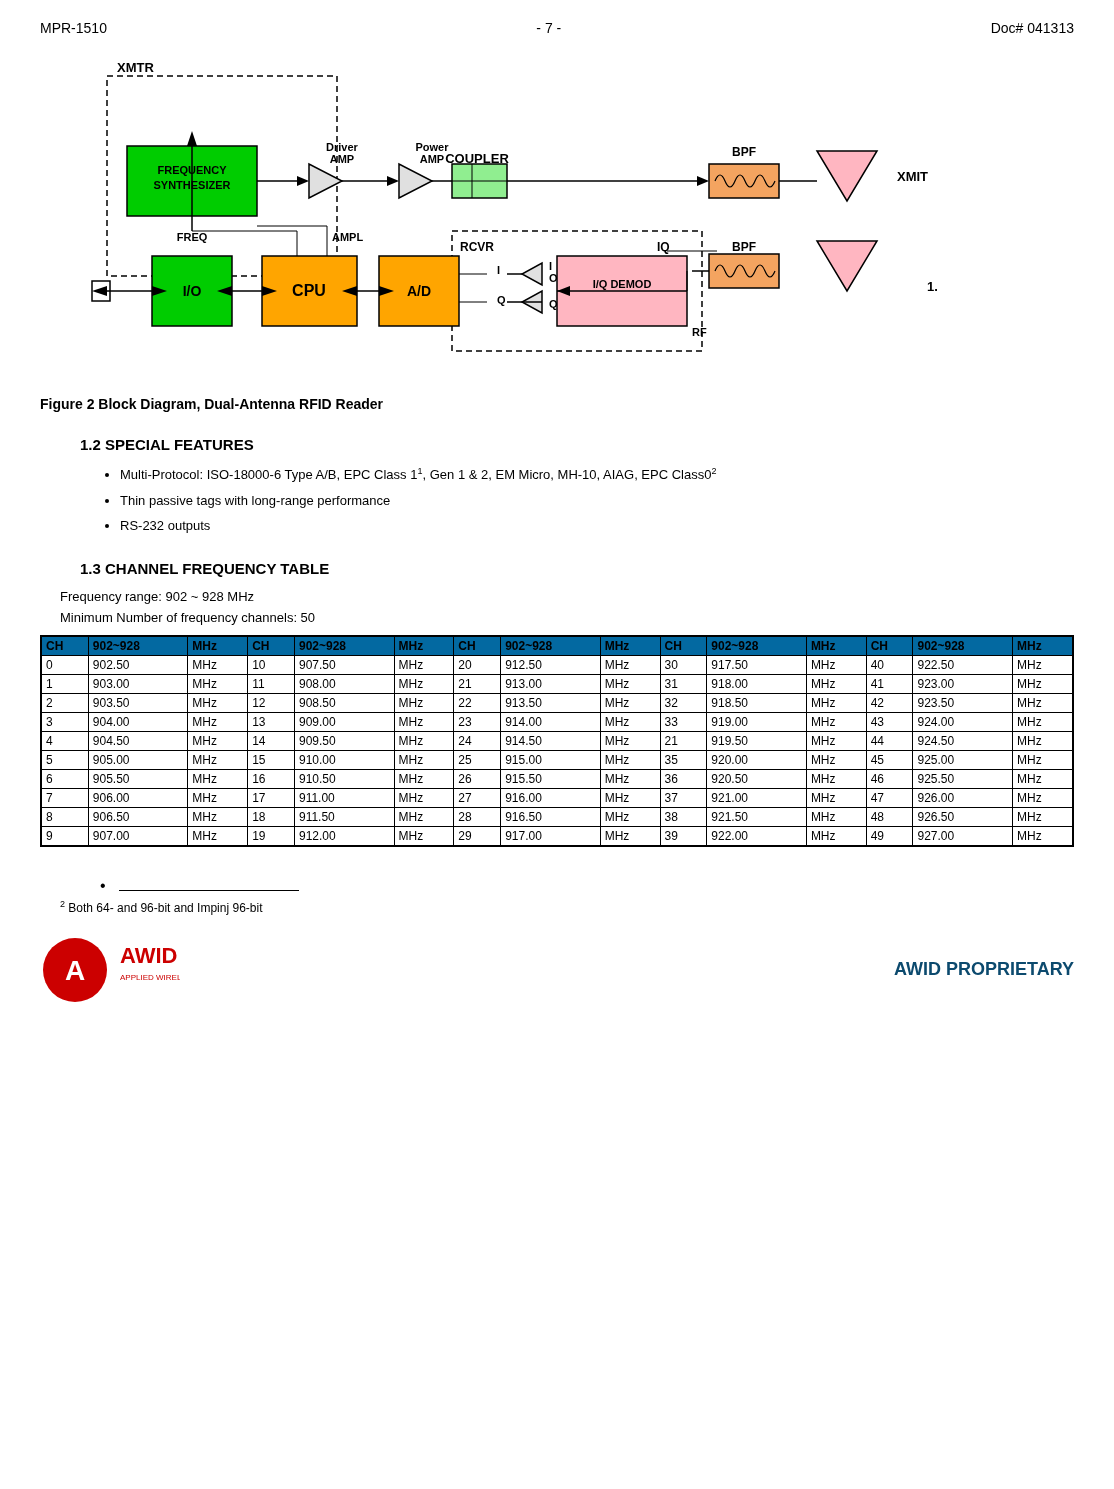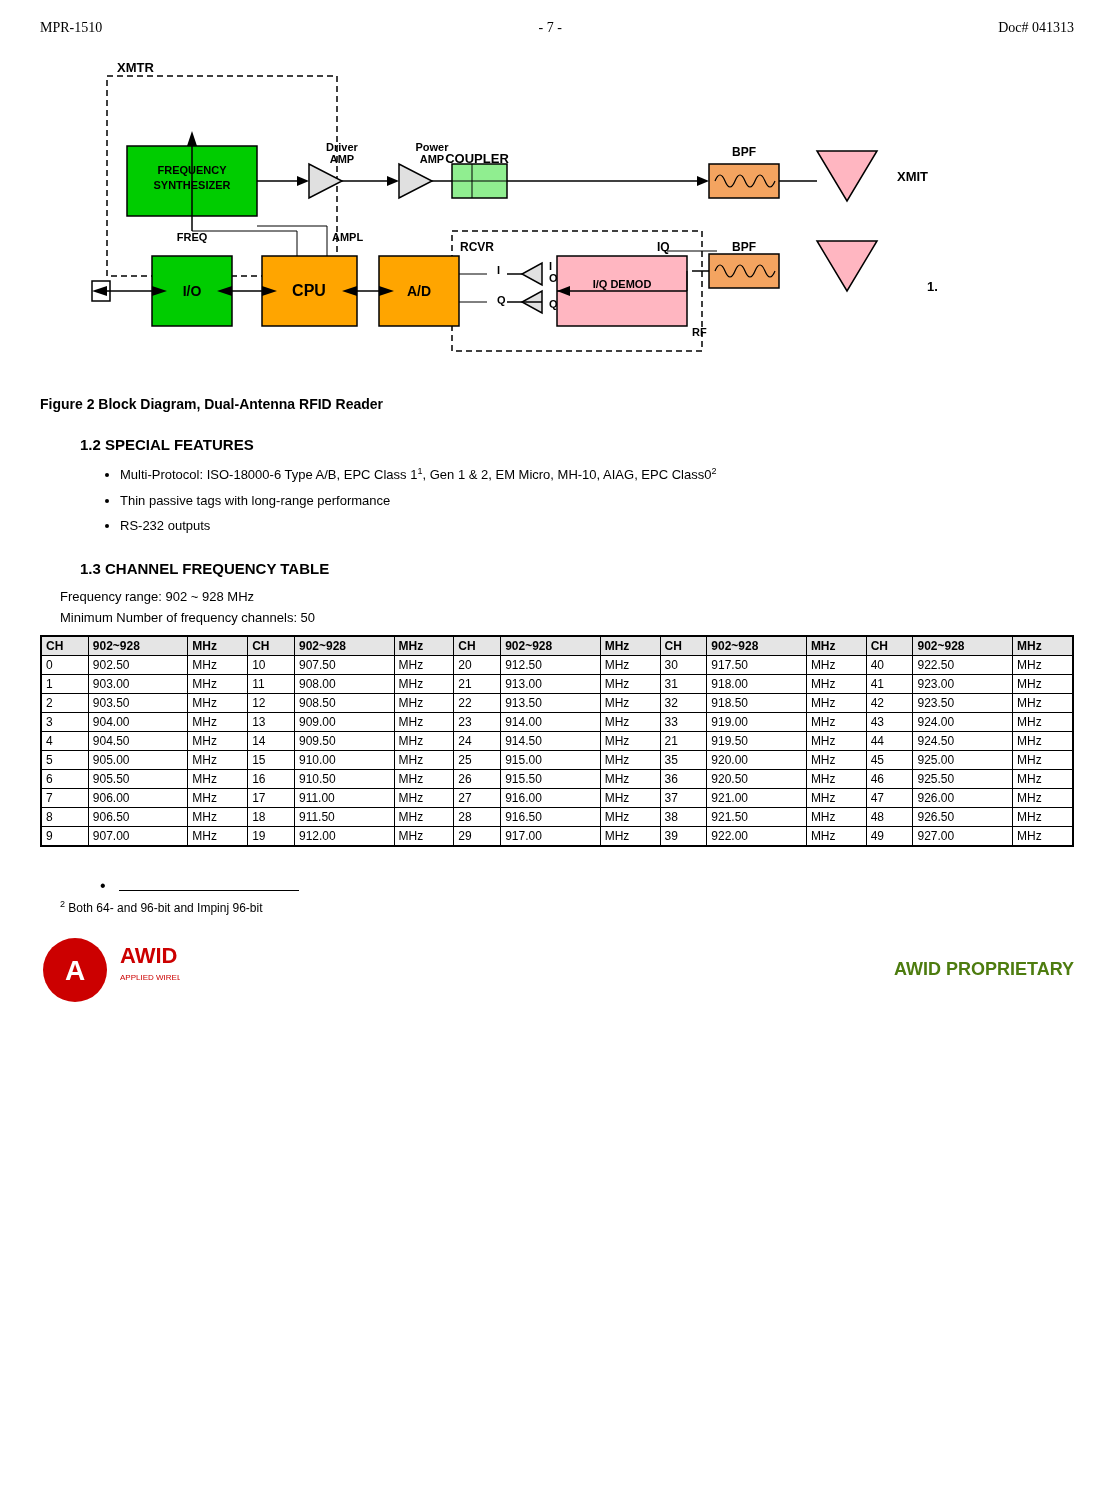--- a/index.html
+++ b/index.html
@@ -11,21 +11,20 @@
       width: 1114px;
       min-height: 1489px;
       padding: 20px 40px;
     }
     .header-row {
       display: flex;
       justify-content: space-between;
       align-items: flex-start;
       margin-bottom: 20px;
       font-size: 14px;
-      font-family: Liberation Serif, serif;
     }
     .diagram-caption {
       text-align: left;
       font-weight: bold;
       font-size: 14px;
       margin-bottom: 24px;
     }
     
     .block-diagram-svg {
       display: block;
@@ -61,21 +60,21 @@
       width: 100%;
       font-size: 12px;
     }
     .freq-table th, .freq-table td {
       border: 1px solid #000;
       padding: 2px 4px;
       text-align: left;
       white-space: nowrap;
     }
     .freq-table th {
-      background: #e5e5e5;
+      background: #0369a1;
       font-weight: bold;
     }
     .footer-section {
       margin-top: 30px;
       border-top: none;
     }
     .footnote {
       font-size: 12px;
       margin-left: 20px;
       margin-top: 4px;
@@ -86,21 +85,21 @@
       align-items: center;
       margin-top: 20px;
     }
     .awid-logo {
       display: flex;
       align-items: center;
     }
     .proprietary-text {
       font-size: 18px;
       font-weight: bold;
-      color: #4d7c0f;
+      color: #0c4a6e;
     }
     sup { font-size: 9px; vertical-align: super; }
   </style>
 </head>
 <body>
 
 <div class="header-row">
   <span>MPR-1510</span>
   <span>- 7 -</span>
   <span>Doc# 041313</span>

